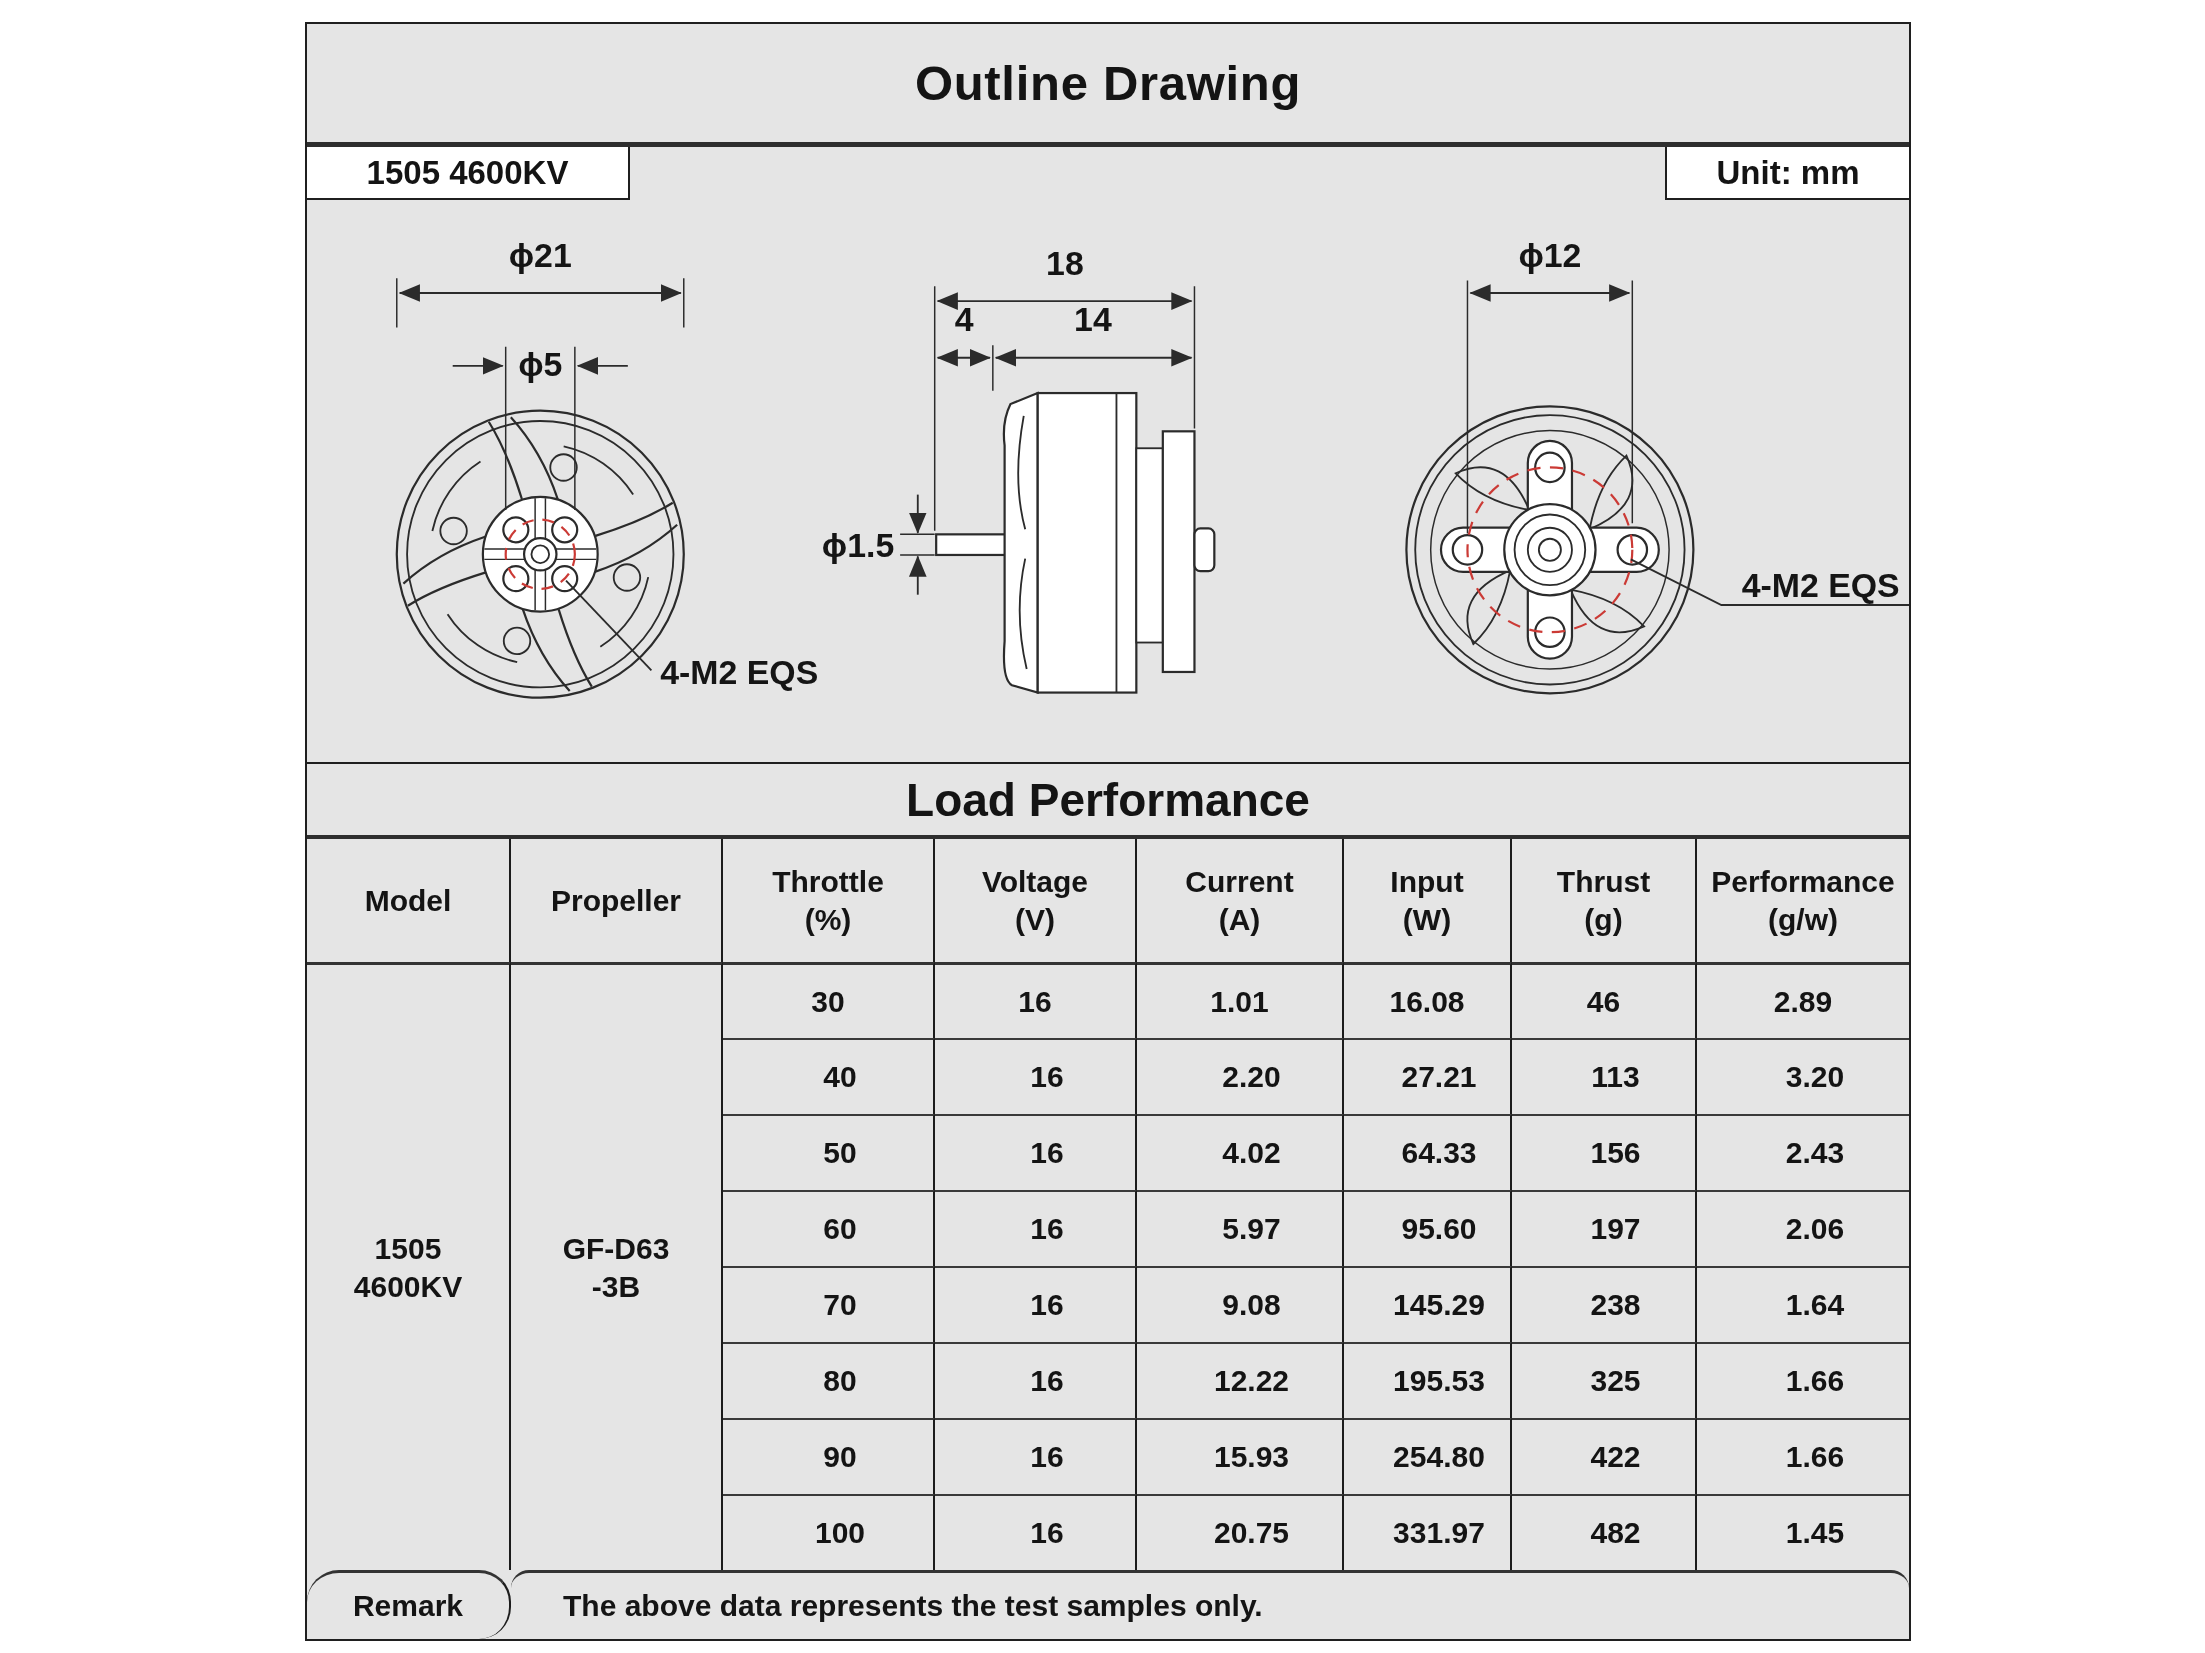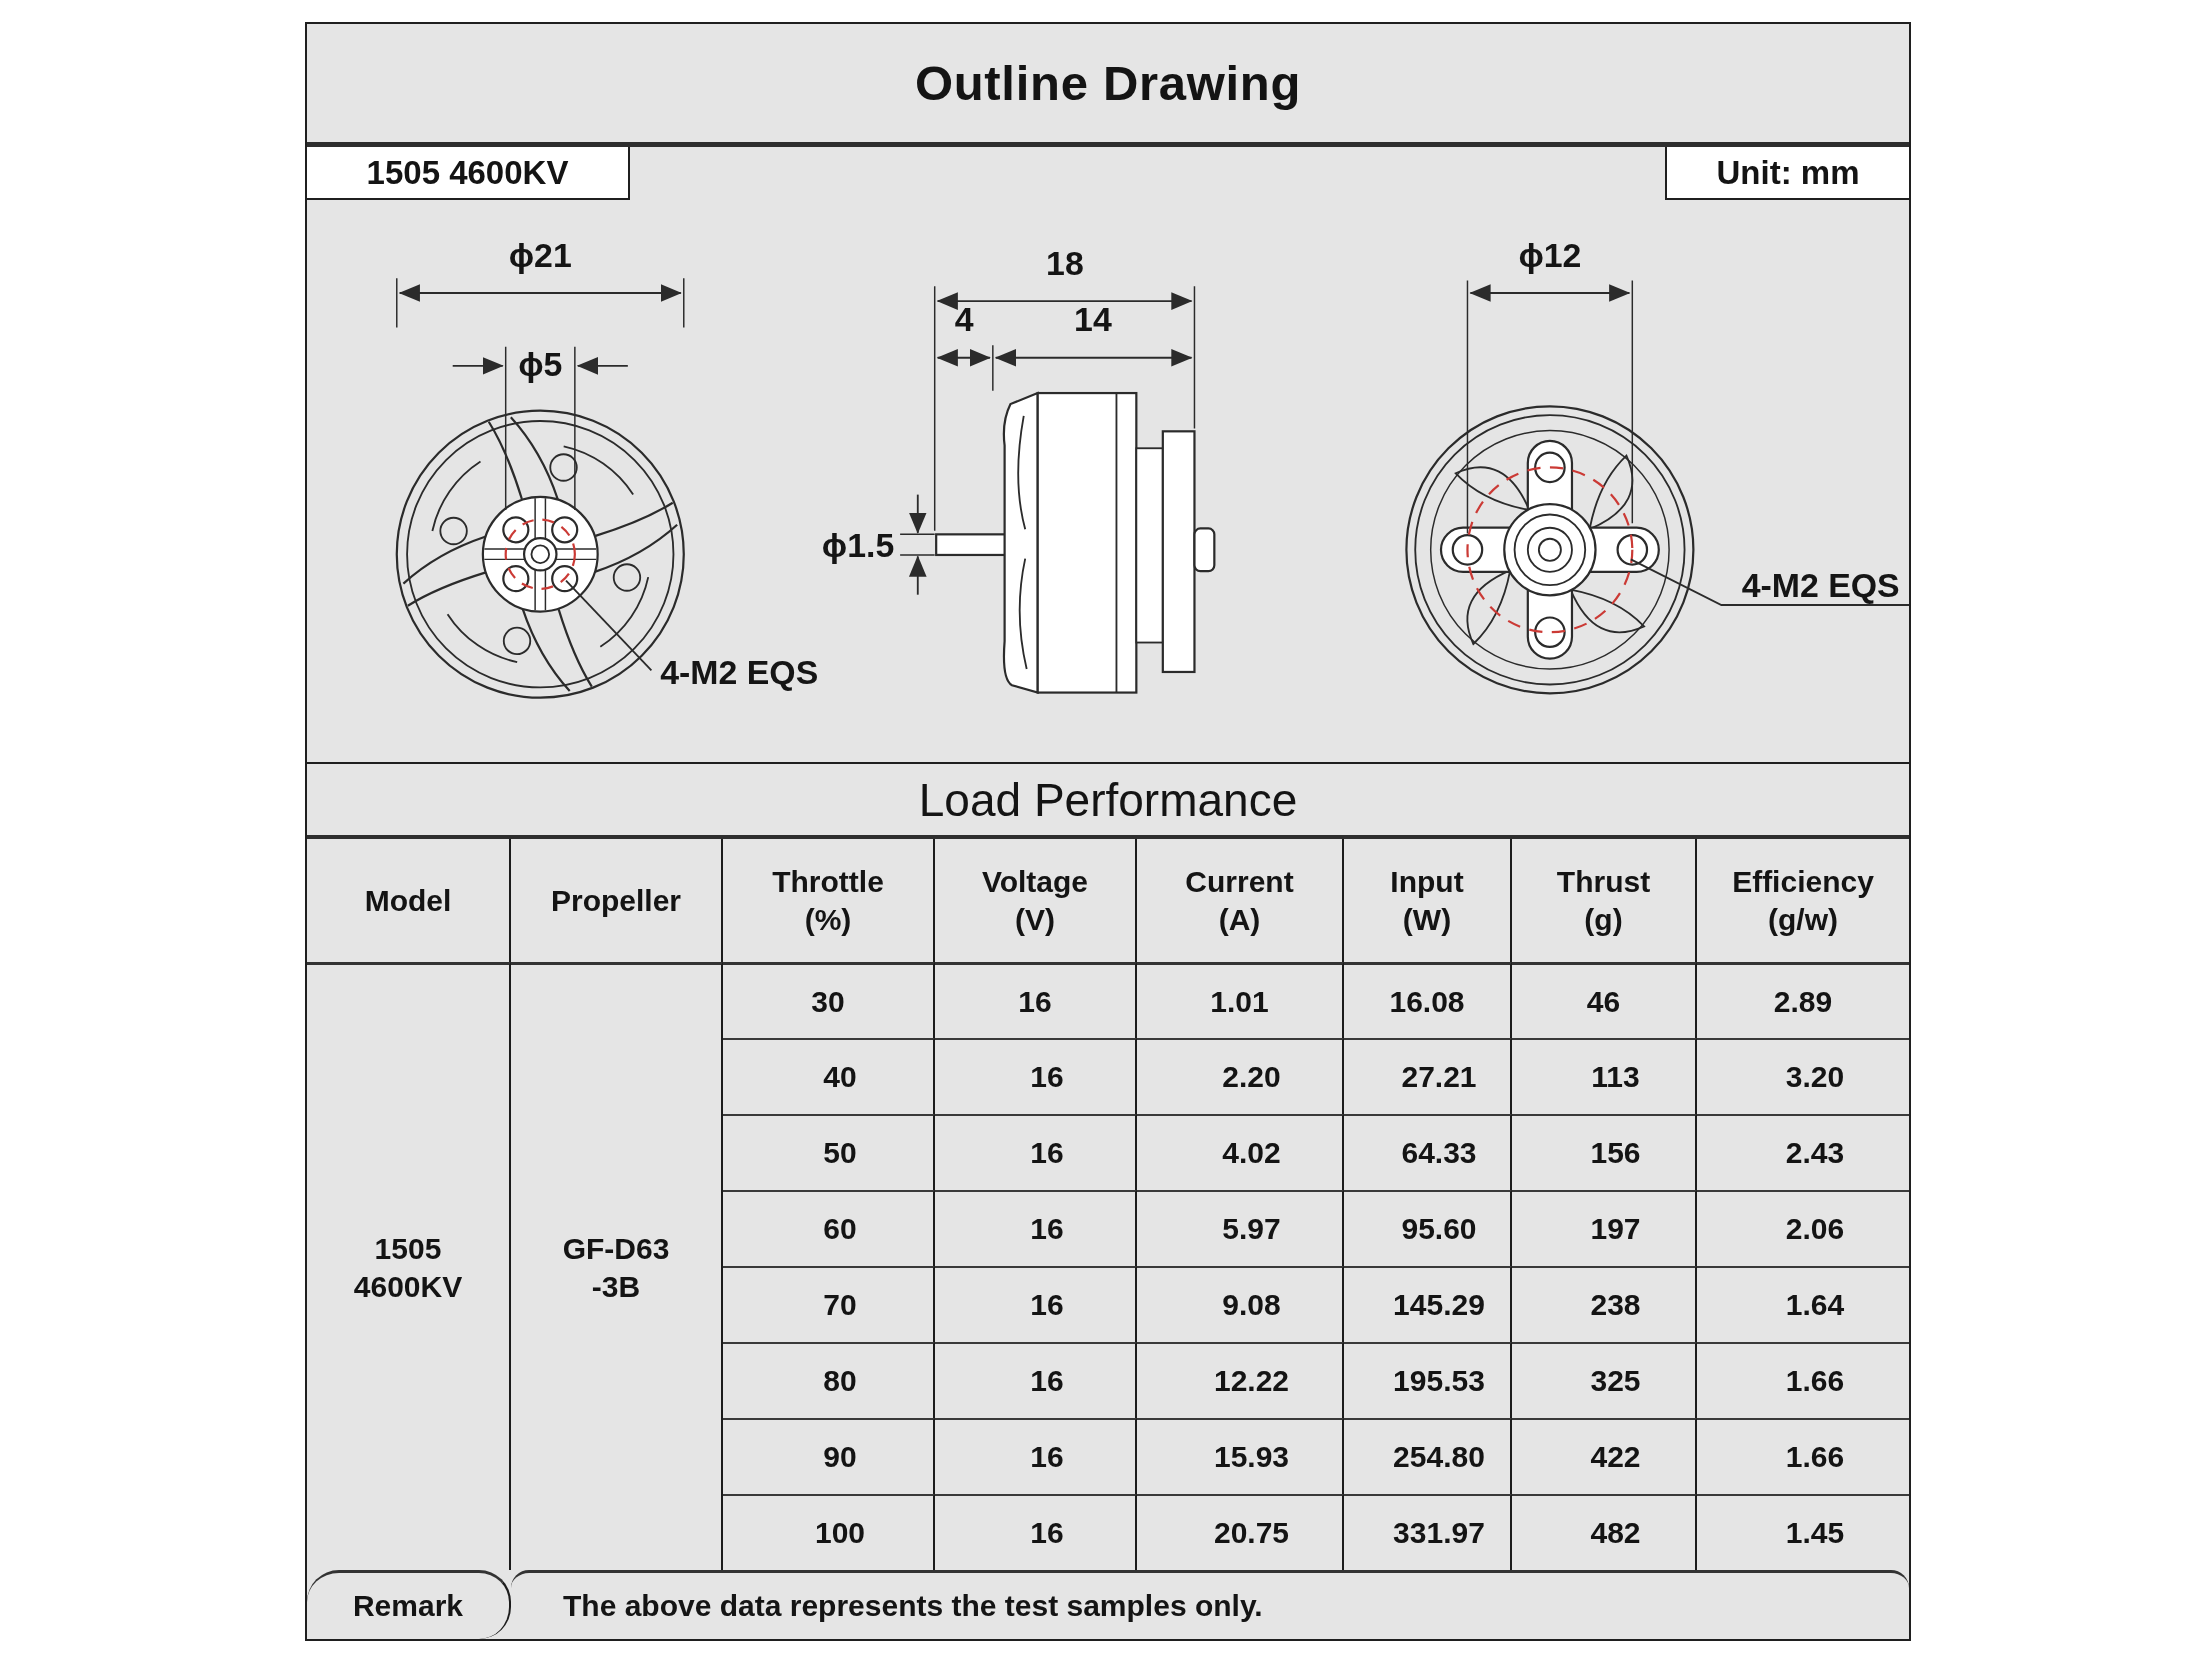--- a/index.html
+++ b/index.html
@@ -21,21 +21,21 @@
   
   .drawing-area{flex:1 1 auto;position:relative;}
   svg.outline{position:absolute;left:0;top:0;width:100%;height:100%;}
   svg.outline .ln{stroke:#2b2b2b;fill:none;}
   svg.outline .fw{fill:#ffffff;stroke:#2b2b2b;}
   svg.outline text{font-family:"Liberation Sans","DejaVu Sans",sans-serif;
                    font-size:46px;font-weight:700;fill:#151515;}
   
   .lp-bar{flex:0 0 71px;border-top:2.9px solid #1f1f1f;border-bottom:4.4px solid #2e2e2e;
           display:flex;align-items:center;justify-content:center;box-sizing:content-box;}
-  .lp-title{font-size:46px;font-weight:400;}
+  .lp-title{font-size:46px;font-weight:700;}
   .grid{flex:0 0 800px;display:grid;
         grid-template-columns:204px 212px 212px 202px 207px 168px 185px 1fr;
         grid-template-rows:123px repeat(8,76px) 1fr;}
   .cell{display:flex;align-items:center;justify-content:center;text-align:center;
         white-space:pre-line;box-sizing:border-box;font-size:30px;font-weight:600;line-height:1.25;}
   .vline{border-right:2.2px solid #1c1c1c;}
   .hline{border-top:2.9px solid #3a3a3a;padding-left:24px;}
   .thick{border-top:3.7px solid #333333;}
   .remark-text{justify-content:flex-start;padding-left:52px;text-align:right;border-radius:18px;}
 </style>
@@ -213,21 +213,21 @@
       <div class="cell vline">Throttle
 (%)</div>
       <div class="cell vline">Voltage
 (V)</div>
       <div class="cell vline">Current
 (A)</div>
       <div class="cell vline">Input
 (W)</div>
       <div class="cell vline">Thrust
 (g)</div>
-      <div class="cell">Efficiency
+      <div class="cell">Performance
 (g/w)</div>
 
       <div class="cell vline thick" style="grid-row:2 / span 8;grid-column:1;">1505
 4600KV</div>
       <div class="cell vline thick" style="grid-row:2 / span 8;grid-column:2;">GF-D63
 -3B</div>
 
       <div class="cell vline thick">30</div>
       <div class="cell vline thick">16</div>
       <div class="cell vline thick">1.01</div>

